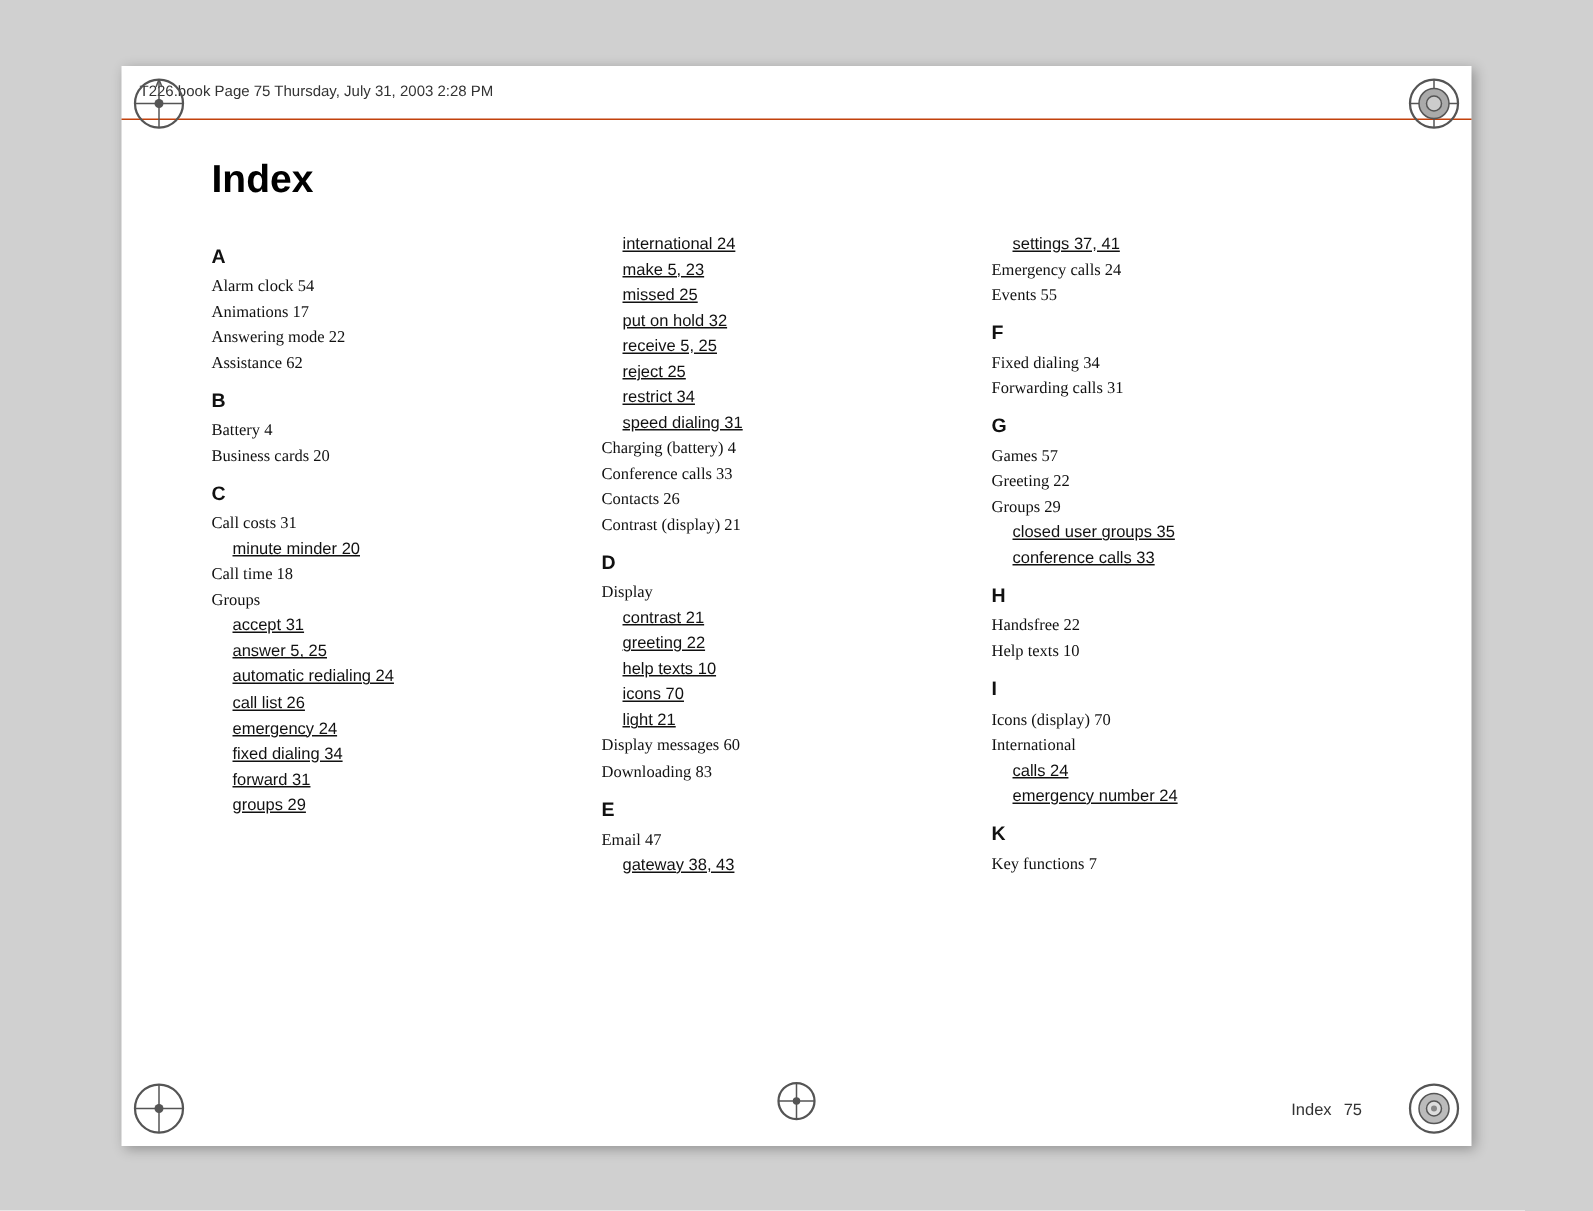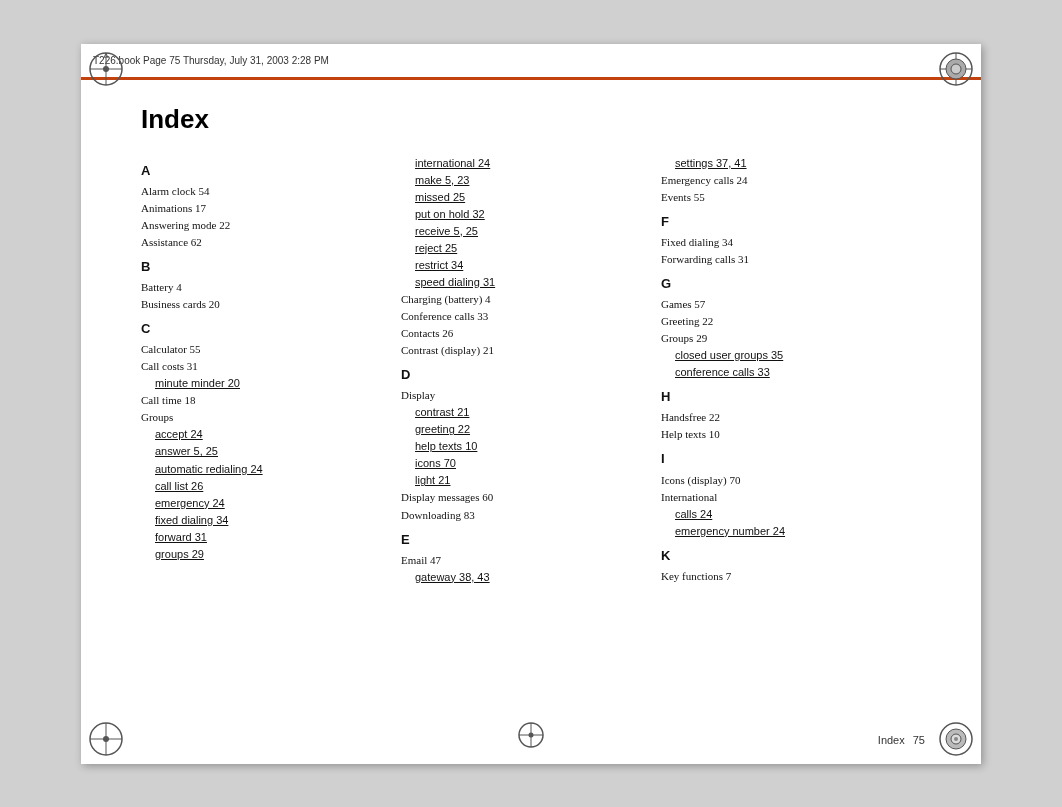--- a/index.html
+++ b/index.html
@@ -17,21 +17,21 @@
       background: #ffffff;
       position: relative;
       padding: 0;
       box-shadow: 2px 2px 8px rgba(0,0,0,0.3);
     }
     
     .header-bar {
       position: absolute;
       top: 0; left: 0; right: 0;
       height: 36px;
-      border-bottom: 3px solid #c2410c;
+      border-bottom: 1px solid #c2410c;
       display: flex;
       align-items: center;
       padding: 0 12px;
     }
     .header-text {
       font-size: 10px;
       color: #333;
     }
     
     .corner {
@@ -89,21 +89,21 @@
     }
     .col-subentry {
       display: block;
       padding-left: 14px;
       text-decoration: underline;
     }
     
     .footer {
       position: absolute;
       bottom: 18px;
-      right: 56px;
+      right: 73px;
       font-size: 11px;
       color: #333;
     }
     
     .bottom-center-mark {
       position: absolute;
       bottom: 10px;
       left: 50%;
       transform: translateX(-50%);
     }
@@ -161,26 +161,25 @@
     <div class="col">
           <div class="col-letter">A</div>
           <span class="col-entry">Alarm clock 54</span>
           <span class="col-entry">Animations 17</span>
           <span class="col-entry">Answering mode 22</span>
           <span class="col-entry">Assistance 62</span>
           <div class="col-letter">B</div>
           <span class="col-entry">Battery 4</span>
           <span class="col-entry">Business cards 20</span>
           <div class="col-letter">C</div>
-          <span class="col-entry">Calculator 55</span>
           <span class="col-entry">Call costs 31</span>
           <span class="col-subentry">minute minder 20</span>
           <span class="col-entry">Call time 18</span>
           <span class="col-entry">Groups</span>
-          <span class="col-subentry">accept 24</span>
+          <span class="col-subentry">accept 31</span>
           <span class="col-subentry">answer 5, 25</span>
           <span class="col-subentry">automatic redialing 24</span>
           <span class="col-subentry">call list 26</span>
           <span class="col-subentry">emergency 24</span>
           <span class="col-subentry">fixed dialing 34</span>
           <span class="col-subentry">forward 31</span>
           <span class="col-subentry">groups 29</span>
         </div>
         <div class="col">
           <span class="col-subentry">international 24</span>

